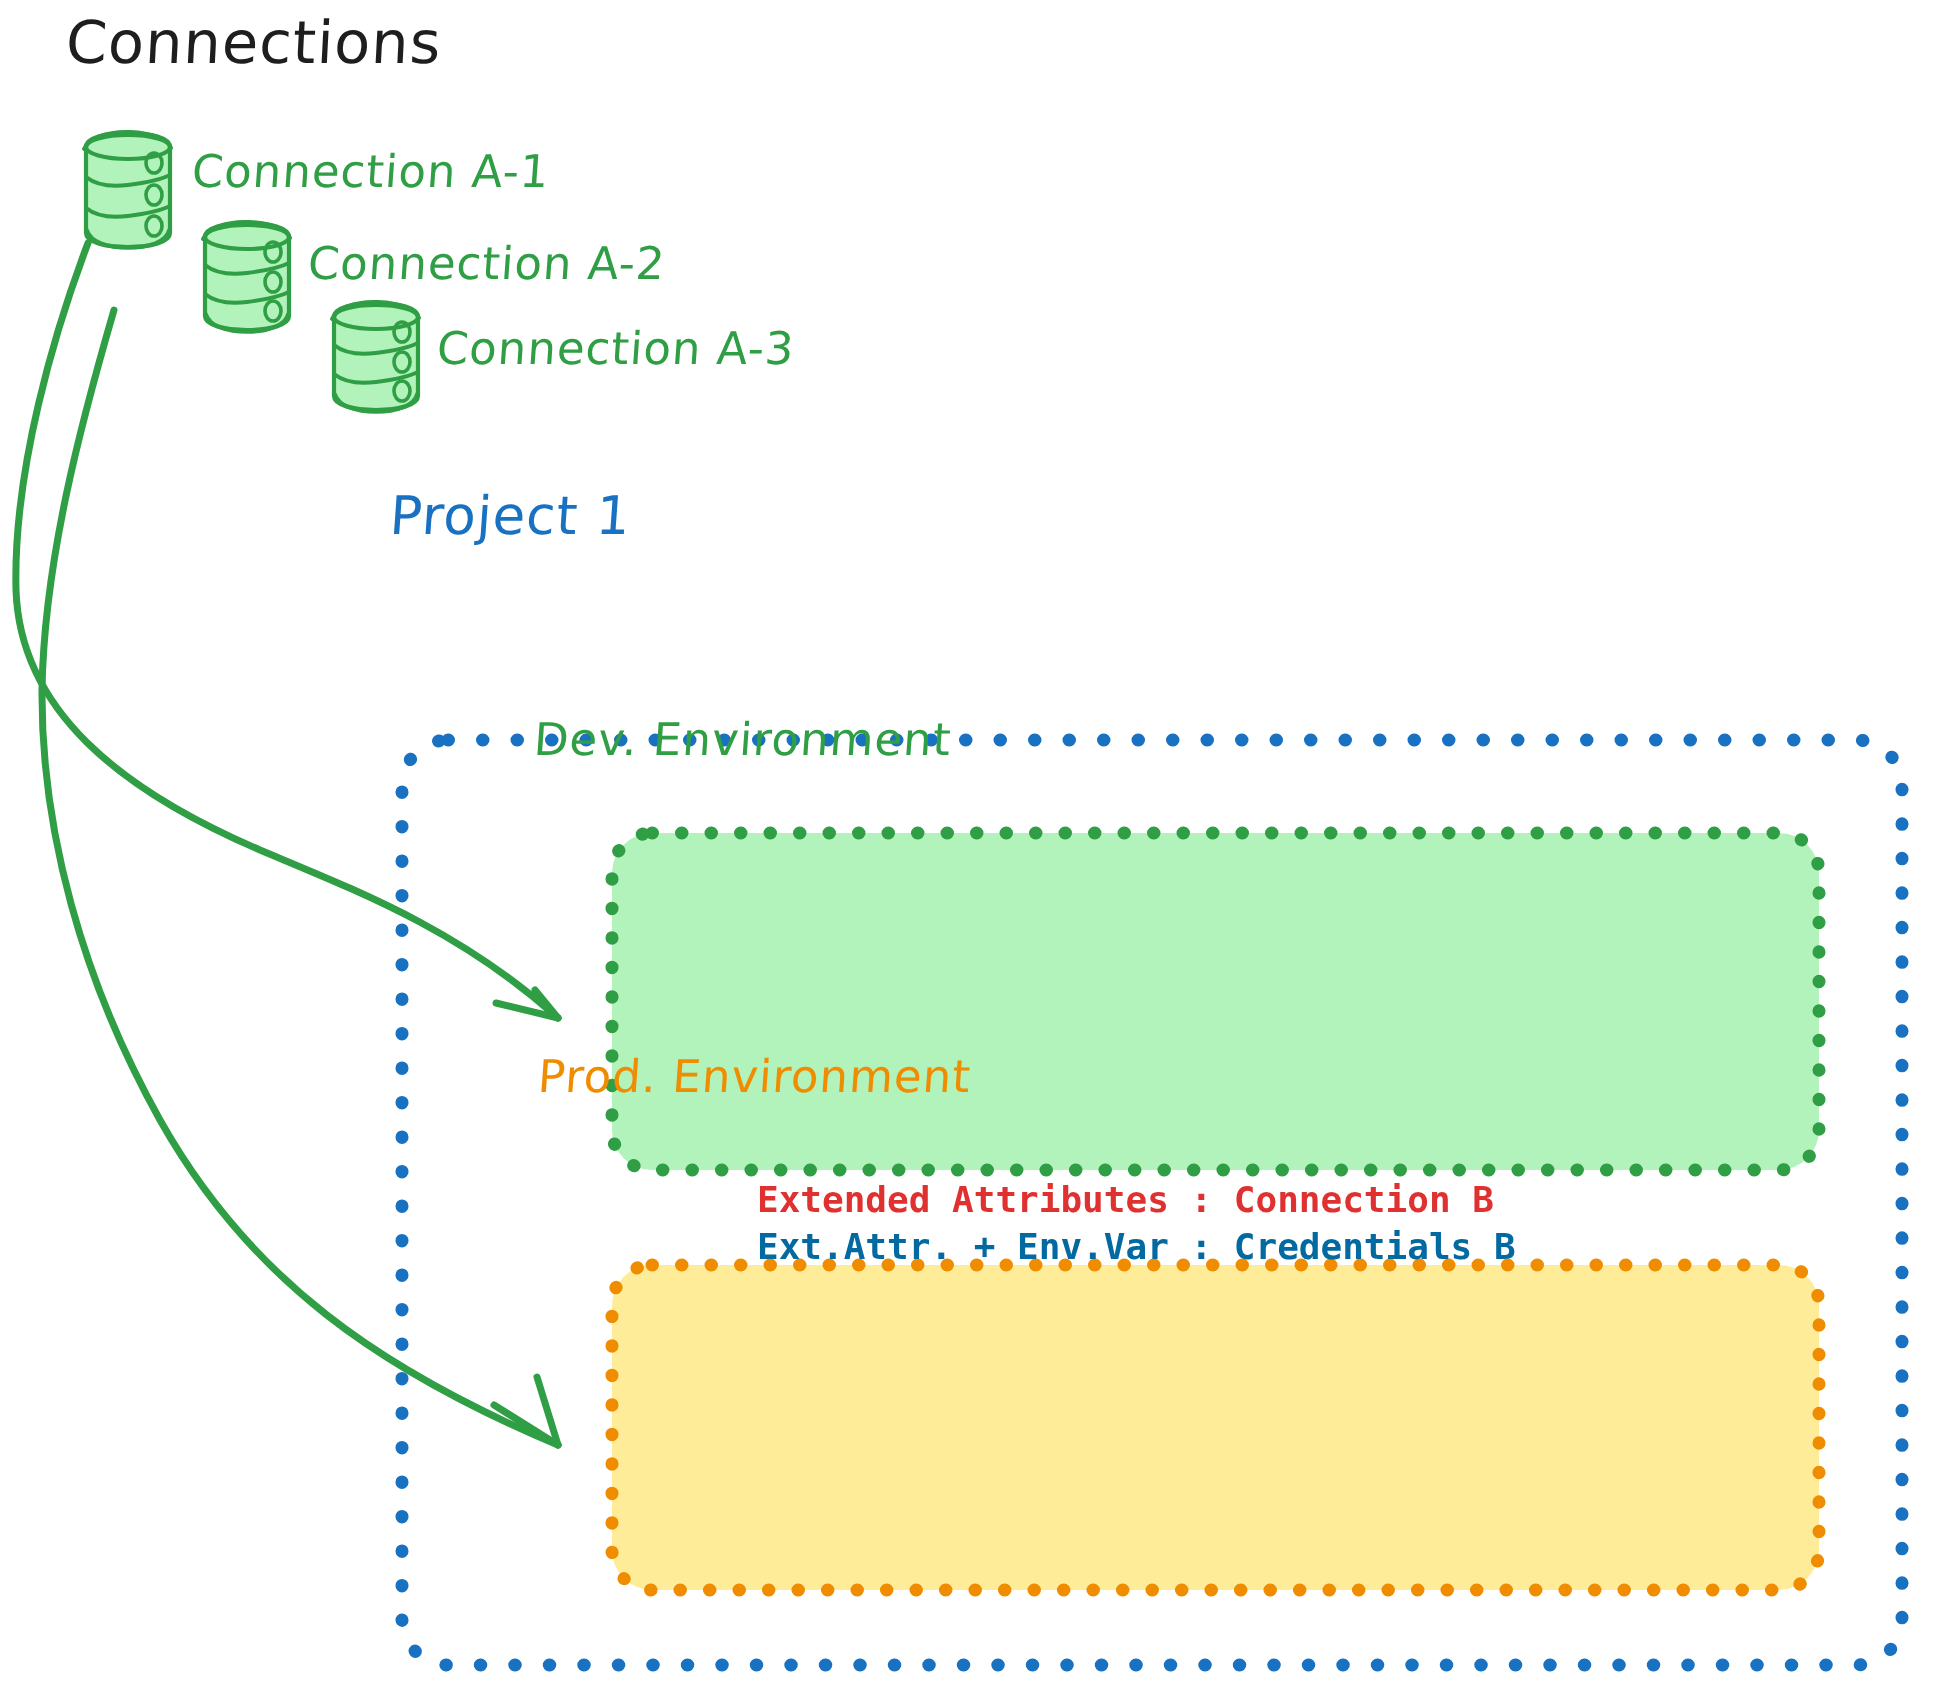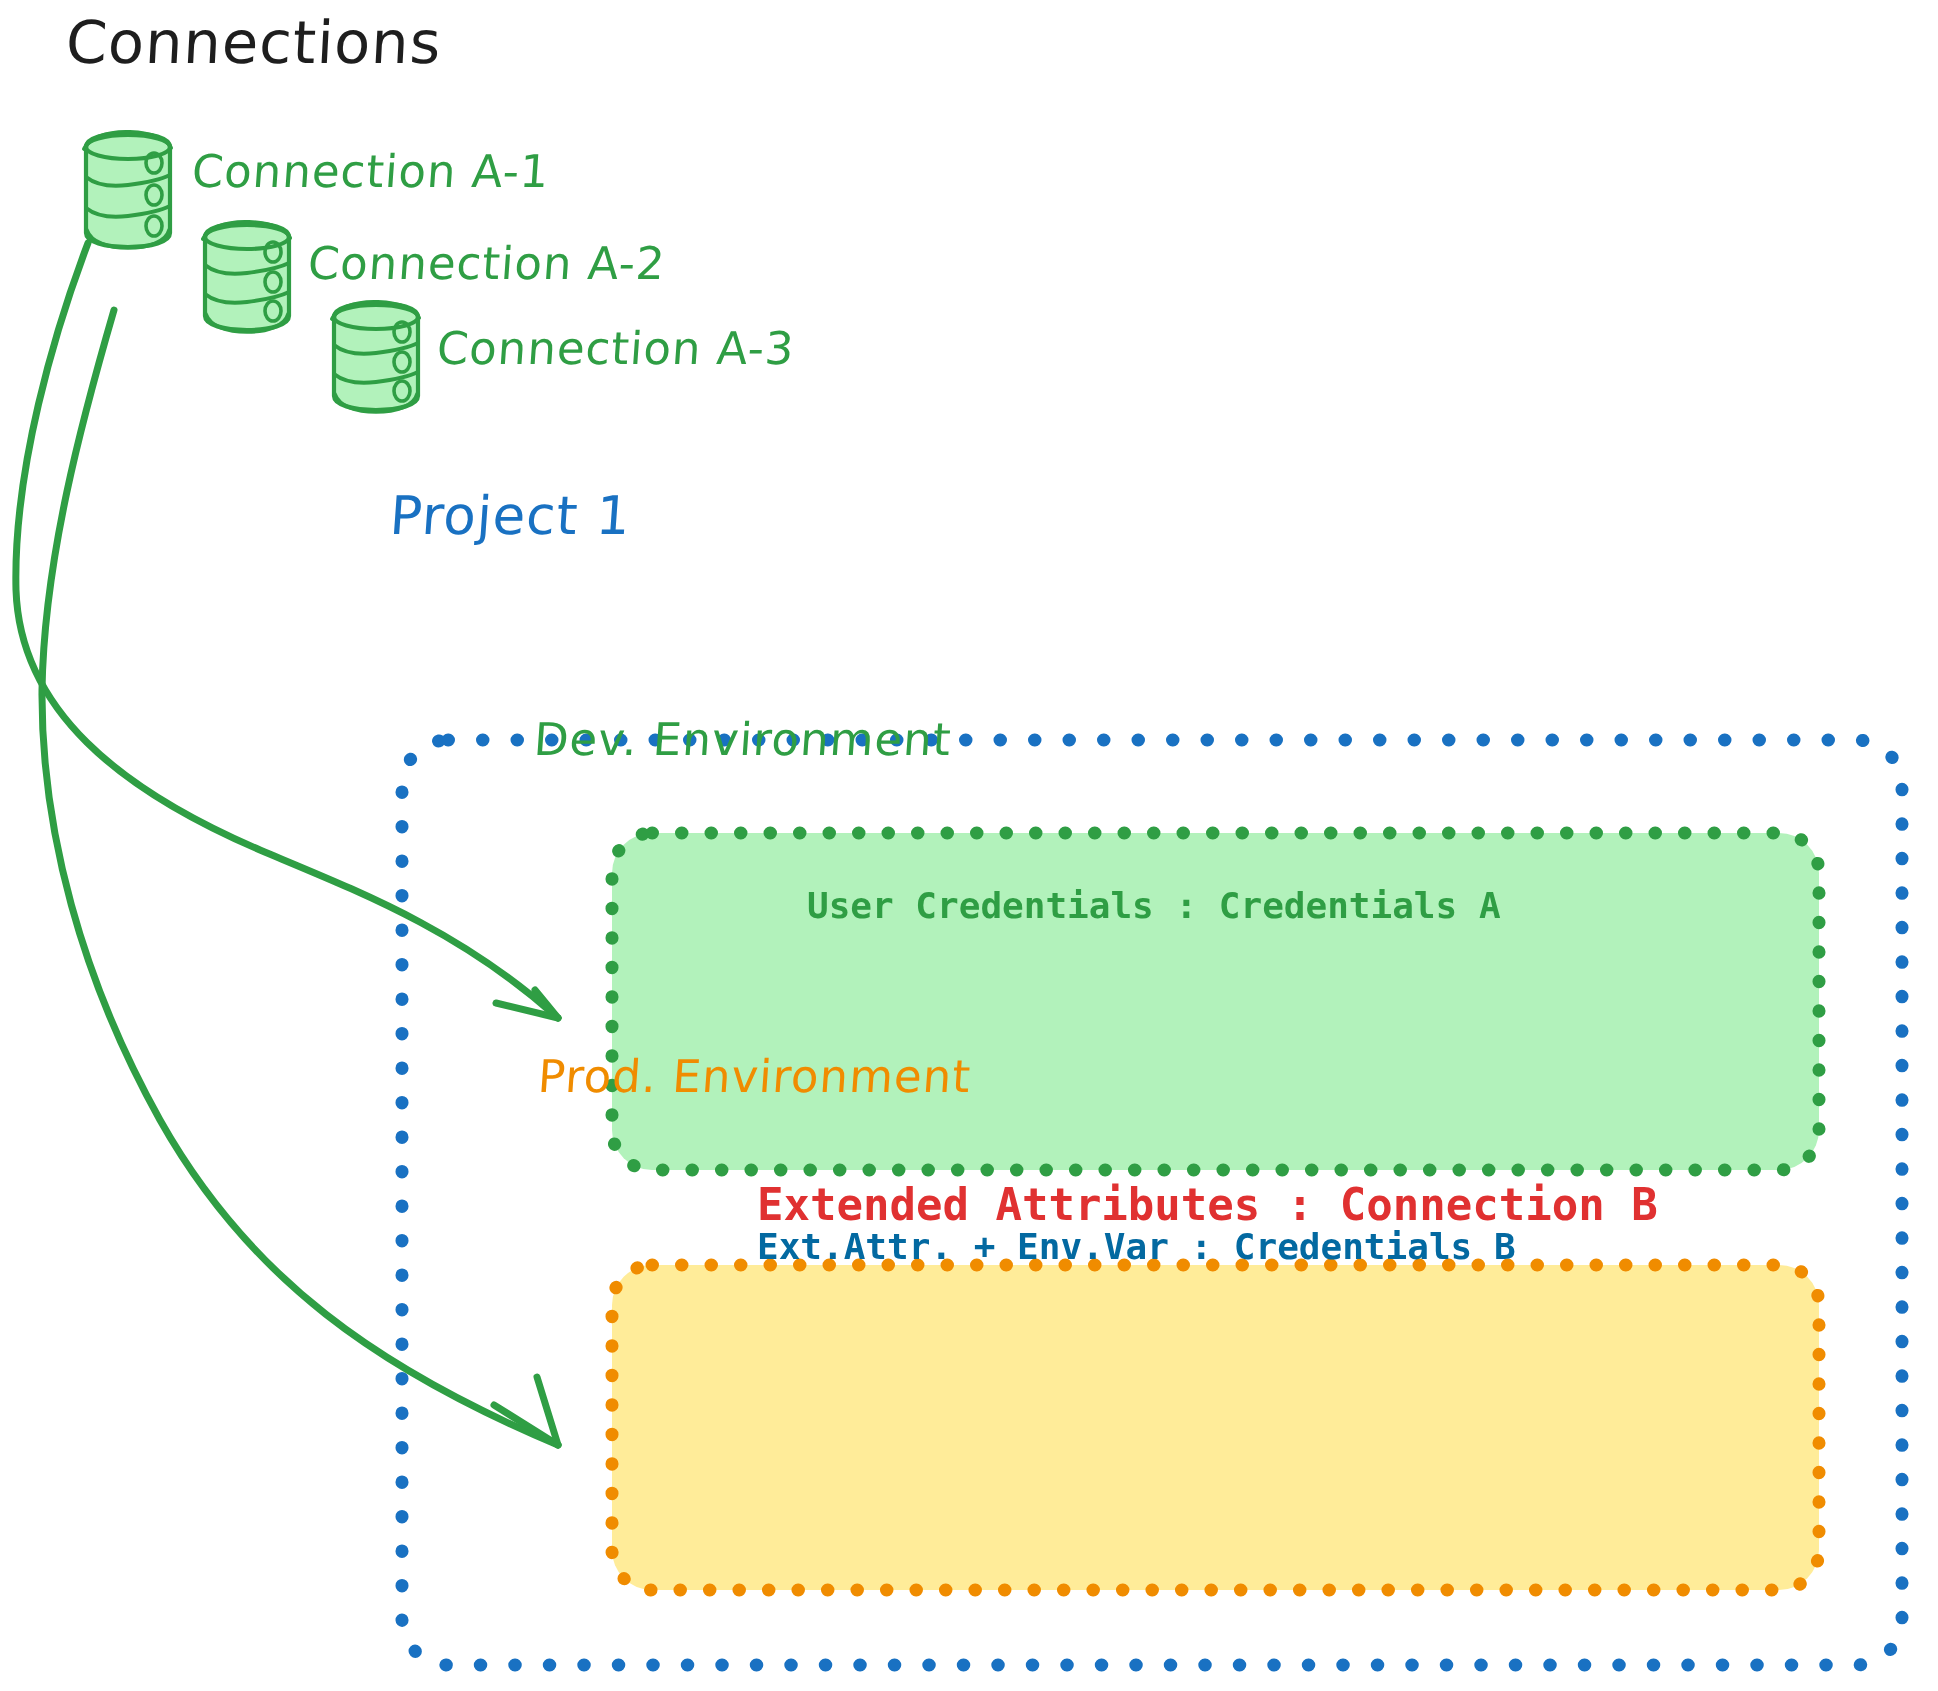--- a/index.html
+++ b/index.html
@@ -83,21 +83,21 @@
 
   #dev-cred-line {
     left: 807px;
     top: 885px;
     font-size: 36px;
     color: #2f9e44;
   }
   #prod-attr-line1 {
     left: 757px;
     top: 1179px;
-    font-size: 44px;
+    font-size: 36px;
     color: #e03131;
   }
   #prod-attr-line2 {
     left: 757px;
     top: 1226px;
     font-size: 36px;
     color: #0369a1;
   }
 </style>
 </head>
@@ -190,21 +190,20 @@
   <div class="txt hand conn-label" id="label-conn-a1">Connection A-1</div>
 
   <div class="txt hand conn-label" id="label-conn-a2">Connection A-2</div>
 
   <div class="txt hand conn-label" id="label-conn-a3">Connection A-3</div>
 
   <div class="txt hand" id="title-project">Project 1</div>
 
   <div class="txt hand" id="label-dev-env">Dev. Environment</div>
 
-  <div class="txt mono" id="dev-cred-line">User Credentials : Credentials A</div>
 
   <div class="txt hand" id="label-prod-env">Prod. Environment</div>
 
   <div class="txt mono" id="prod-attr-line1">Extended Attributes : Connection B</div>
 
   <div class="txt mono" id="prod-attr-line2">Ext.Attr. + Env.Var : Credentials B</div>
 
 </div>
 
 </body></html>

